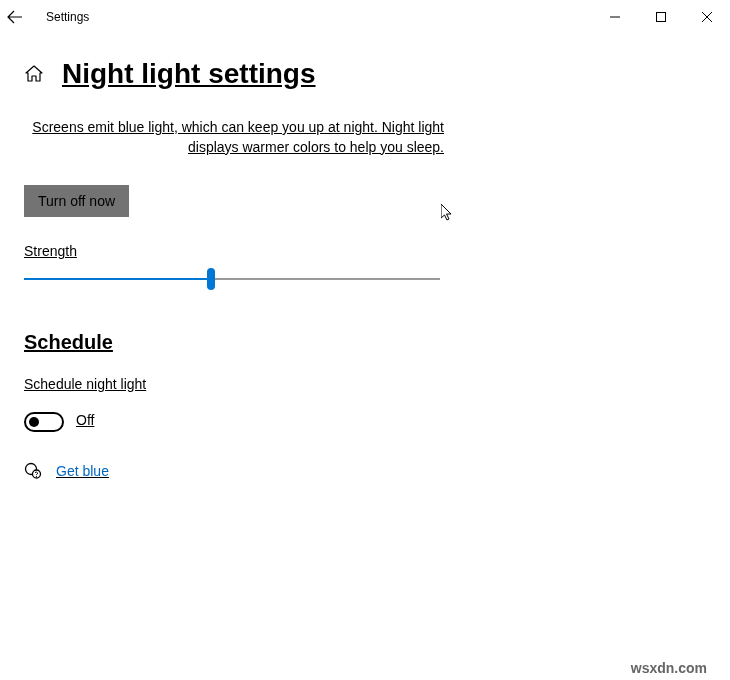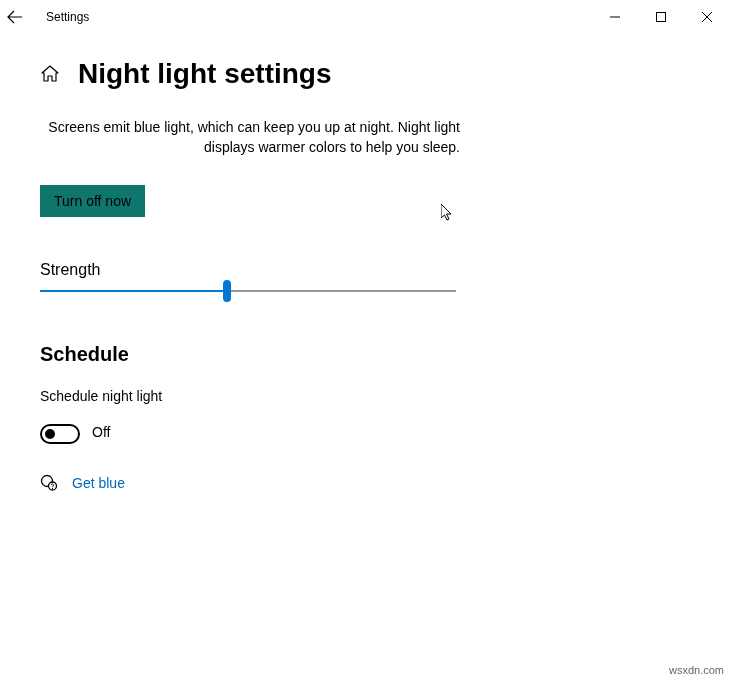--- a/index.html
+++ b/index.html
@@ -37,21 +37,22 @@
     }
     .win-ctrl {
       width: 46px;
       height: 30px;
       display: flex;
       align-items: center;
       justify-content: center;
       cursor: pointer;
     }
     .content {
-      padding: 24px 24px 0 40px;
+      padding: 24px 24px 0 24px;
+      text-decoration: underline;
     }
     .header-row {
       display: flex;
       align-items: center;
       gap: 18px;
       margin-bottom: 28px;
     }
     .home-icon {
       width: 20px;
       height: 20px;
@@ -65,35 +66,35 @@
     }
     .description {
       font-size: 14px;
       color: #000;
       line-height: 1.4;
       max-width: 420px;
       margin-bottom: 28px;
       text-align: right;
     }
     .btn {
-      background: #0f766e;
+      background: #737373;
       border: none;
       padding: 8px 14px;
       font-size: 14px;
       font-family: inherit;
       cursor: pointer;
-      margin-bottom: 44px;
+      margin-bottom: 26px;
     }
     .slider-group {
       margin-bottom: 48px;
     }
     .slider-label {
-      font-size: 16px;
+      font-size: 14px;
       display: block;
-      margin-bottom: 8px;
+      margin-bottom: 16px;
     }
     .slider-track {
       position: relative;
       width: 416px;
       height: 8px;
       cursor: pointer;
     }
     .slider-rail {
       position: absolute;
       top: 3px;
@@ -167,25 +168,26 @@
       cursor: pointer;
     }
     .cursor {
       position: absolute;
       left: 441px;
       top: 204px;
       pointer-events: none;
     }
     .watermark {
       position: absolute;
-      right: 6px;
+      right: 23px;
       bottom: 4px;
-      font-size: 11px;
+      font-size: 14px;
       color: #666;
       font-family: Arial, sans-serif;
+      font-weight: bold;
     }
   </style>
 </head>
 <body>
 
 <div class="titlebar">
   <div class="back-btn">
     <svg width="16" height="16" viewBox="0 0 16 16">
       <path d="M7 2 L1 8 L7 14 M1 8 L15 8" stroke="#000" stroke-width="1.2" fill="none"></path>
     </svg>

